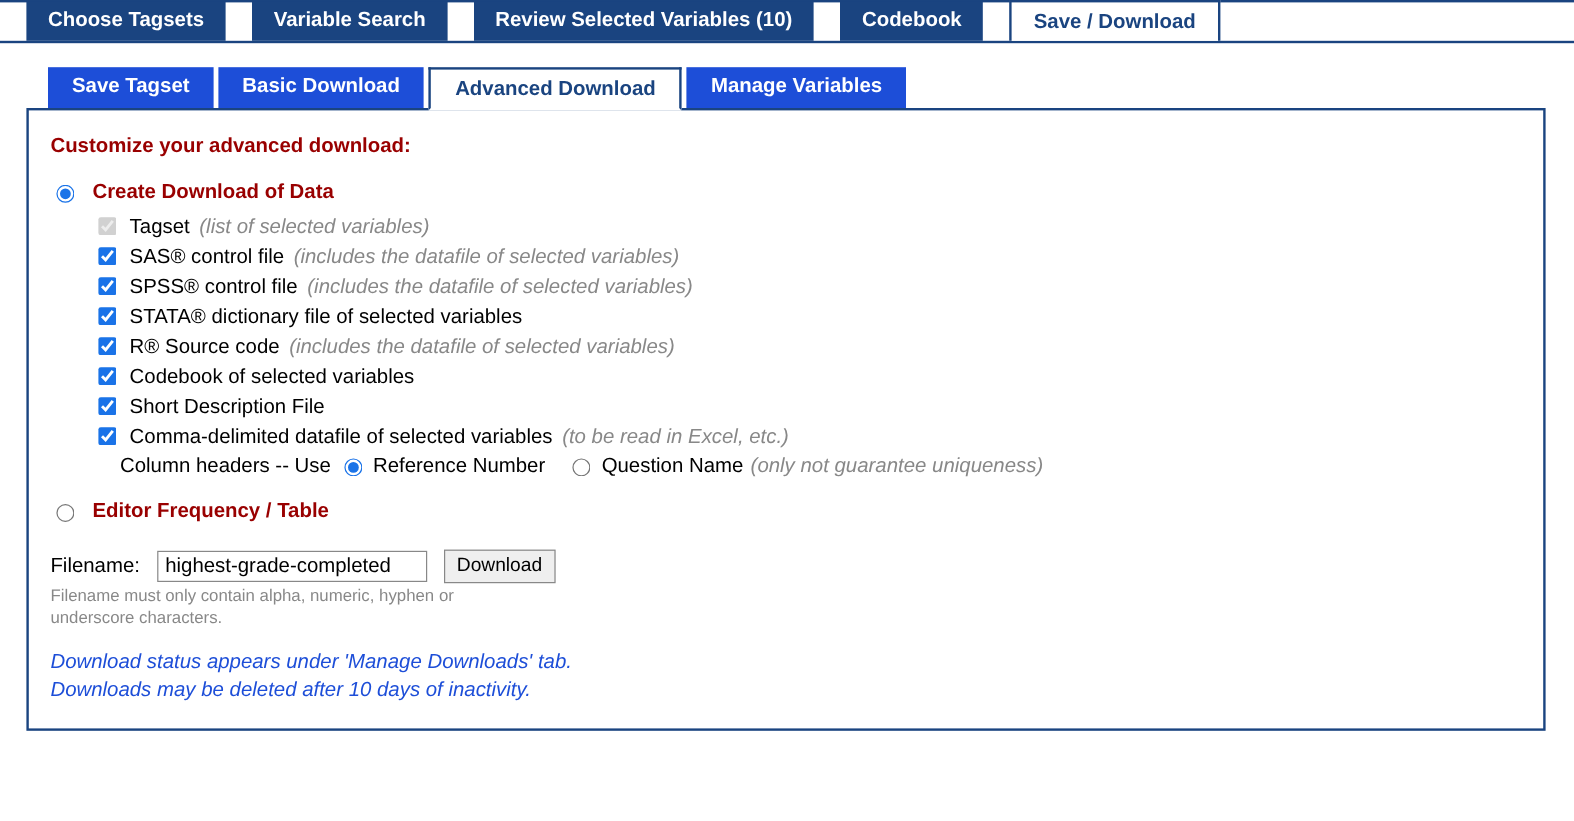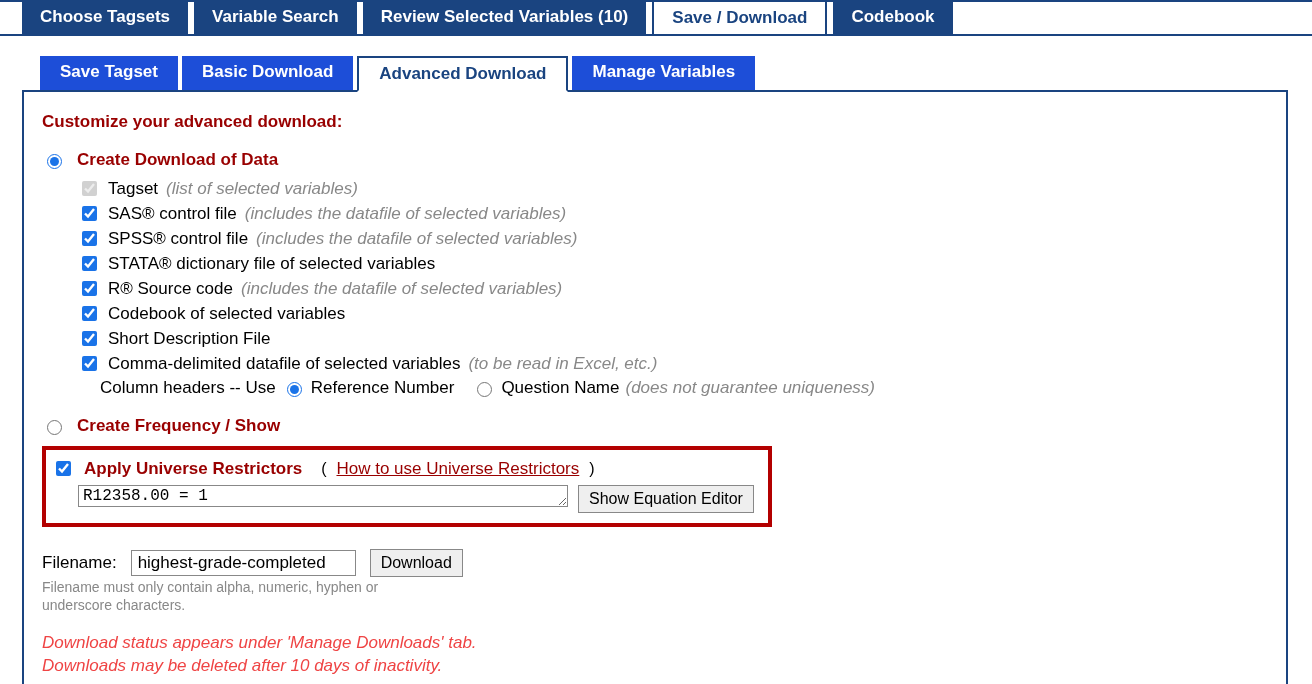--- a/index.html
+++ b/index.html
@@ -11,21 +11,21 @@
     background: #fff;
     color: #000;
   }
   .outer {
     border-top: 2px solid #1a4480;
     border-bottom: 2px solid #1a4480;
     padding: 0 0 0 0;
   }
   .top-tabs {
     display: flex;
-    gap: 6px;
+    gap: 22px;
     padding-left: 22px;
     margin-top: -1px;
     align-items: stretch;
   }
   .top-tab {
     background: #1a4480;
     color: #fff;
     font-weight: bold;
     padding: 6px 18px;
     font-size: 17px;
@@ -173,37 +173,37 @@
     border: 1px solid #888;
   }
   .fname-hint {
     color: #888;
     font-size: 14px;
     line-height: 1.25;
     margin-top: 2px;
     width: 360px;
   }
   .footer-note {
-    color: #ef4444;
+    color: #1d4ed8;
     font-style: italic;
     font-size: 17px;
     margin-top: 18px;
     line-height: 1.35;
   }
 </style>
 </head>
 <body>
 
 <div class="outer">
   <div class="top-tabs">
     <div class="top-tab">Choose Tagsets</div>
     <div class="top-tab">Variable Search</div>
     <div class="top-tab">Review Selected Variables (10)</div>
+    <div class="top-tab">Codebook</div>
     <div class="top-tab active">Save / Download</div>
-    <div class="top-tab">Codebook</div>
   </div>
 </div>
 
 <div class="main-area">
 
   <div class="sub-tabs-row">
     <div class="sub-tab">Save Tagset</div>
     <div class="sub-tab">Basic Download</div>
     <div class="sub-tab active">Advanced Download</div>
     <div class="sub-tab">Manage Variables</div>
@@ -256,42 +256,29 @@
         <span>Comma-delimited datafile of selected variables</span>
         <span class="hint">(to be read in Excel, etc.)</span>
       </div>
       <div class="sub-indent">
         <span>Column headers -- Use</span>
         <input type="radio" name="colh" checked="" style="">
         <span>Reference Number</span>
         <span style="width:6px"></span>
         <input type="radio" name="colh" style="">
         <span>Question Name</span>
-        <span class="hint">(does not guarantee uniqueness)</span>
+        <span class="hint">(only not guarantee uniqueness)</span>
       </div>
     </div>
 
     <div class="radio-row" style="margin-top:16px;">
       <input type="radio" name="mode" style="">
-      <span class="radio-label">Create Frequency / Show</span>
-    </div>
-
-    <div class="highlight-box">
-      <div class="highlight-inner">
-        <input type="checkbox" class="hl-check" checked="" style="">
-        <span class="hl-label">Apply Universe Restrictors</span>
-        <span>&nbsp;&nbsp;(</span>
-          <span class="hl-link">How to use Universe Restrictors</span>
-          <span>)</span>
-      </div>
-      <div class="eq-row">
-        <textarea class="eq-input" style="">R12358.00 = 1</textarea>
-        <button class="btn">Show Equation Editor</button>
-      </div>
-    </div>
+      <span class="radio-label">Editor Frequency / Table</span>
+    </div>
+
 
     <div class="filename-row">
       <span>Filename:</span>
       <input class="filename-input" type="text" value="highest-grade-completed" style="">
       <button class="btn">Download</button>
     </div>
     <div class="fname-hint">Filename must only contain alpha, numeric, hyphen or underscore characters.</div>
 
     <div class="footer-note">
       <div>Download status appears under 'Manage Downloads' tab.</div>

